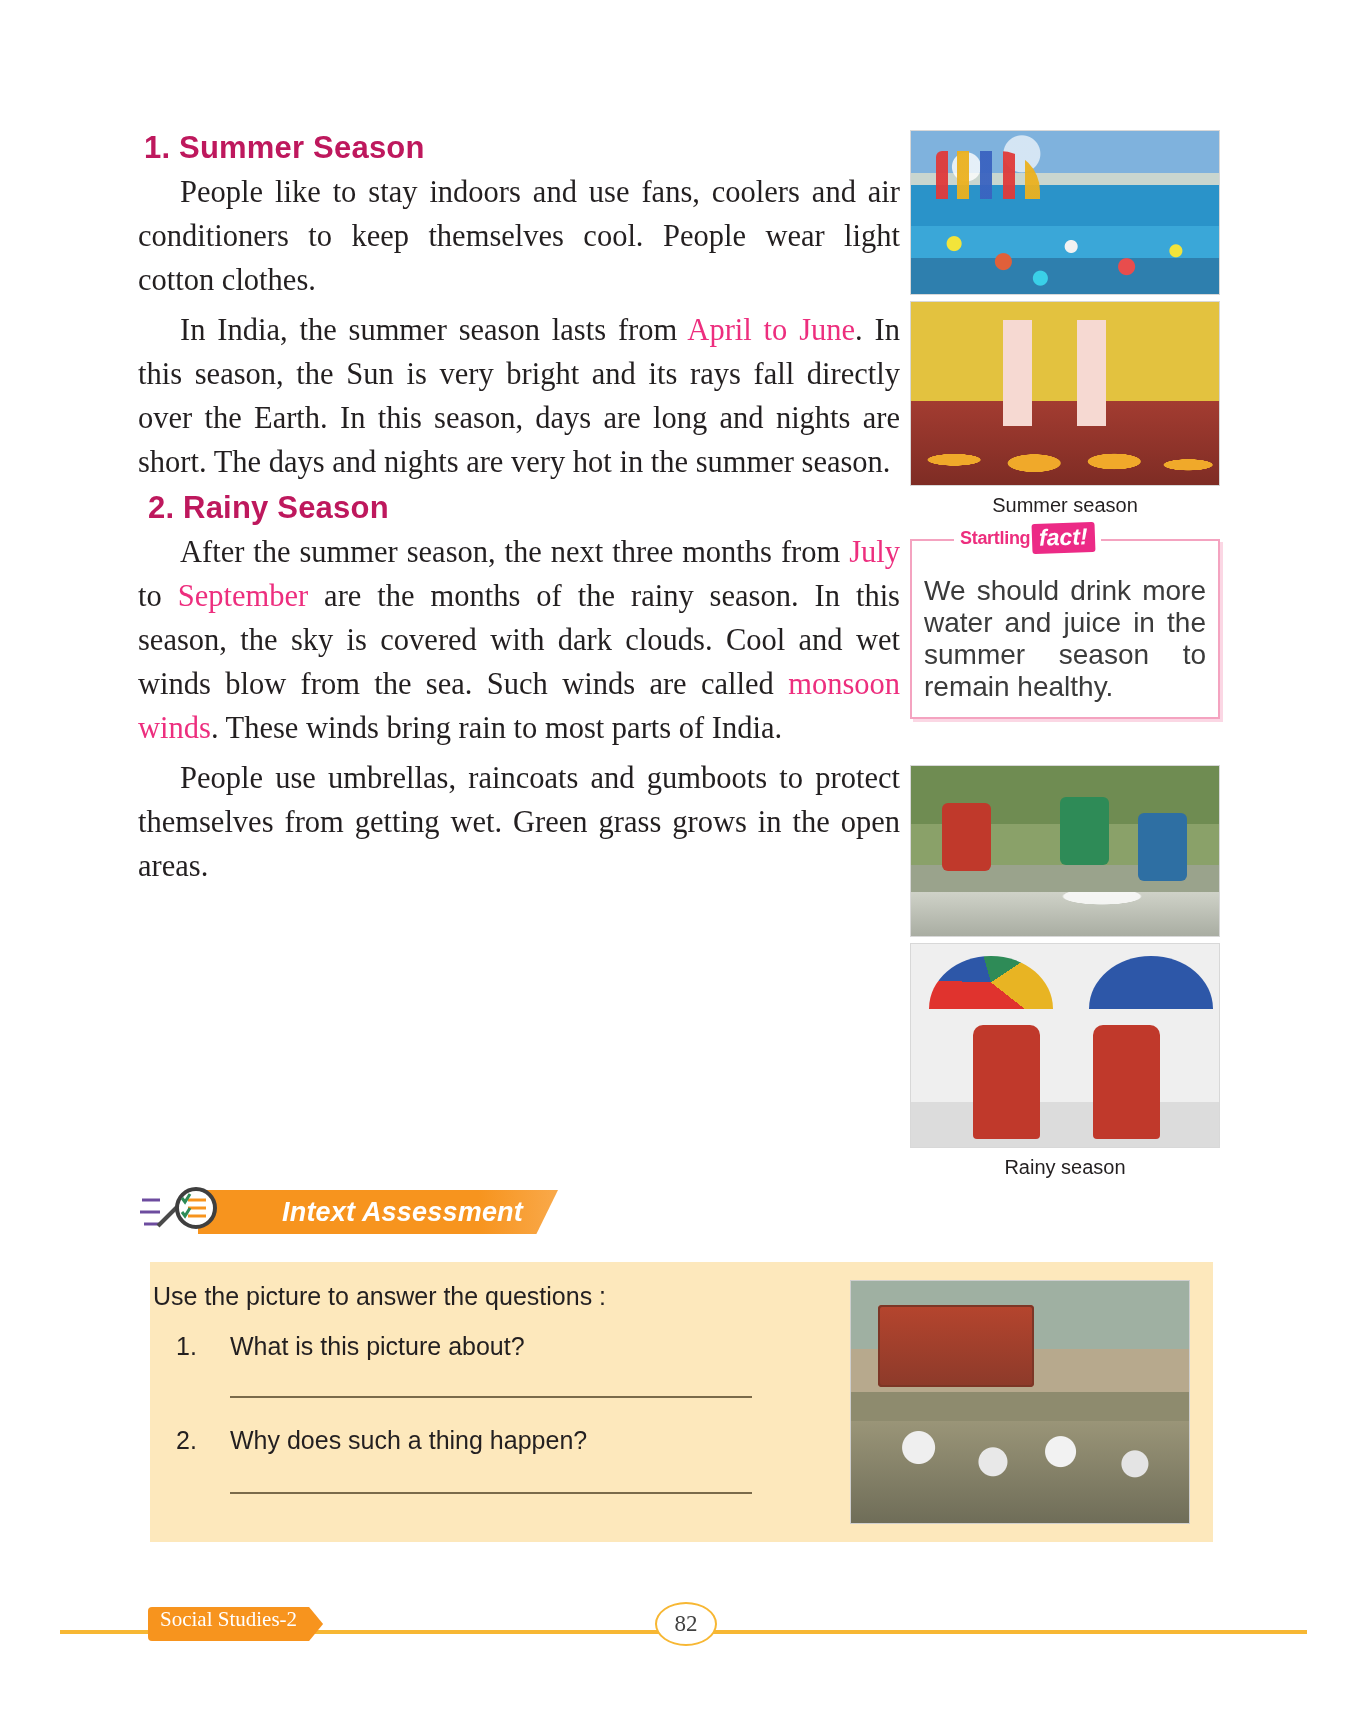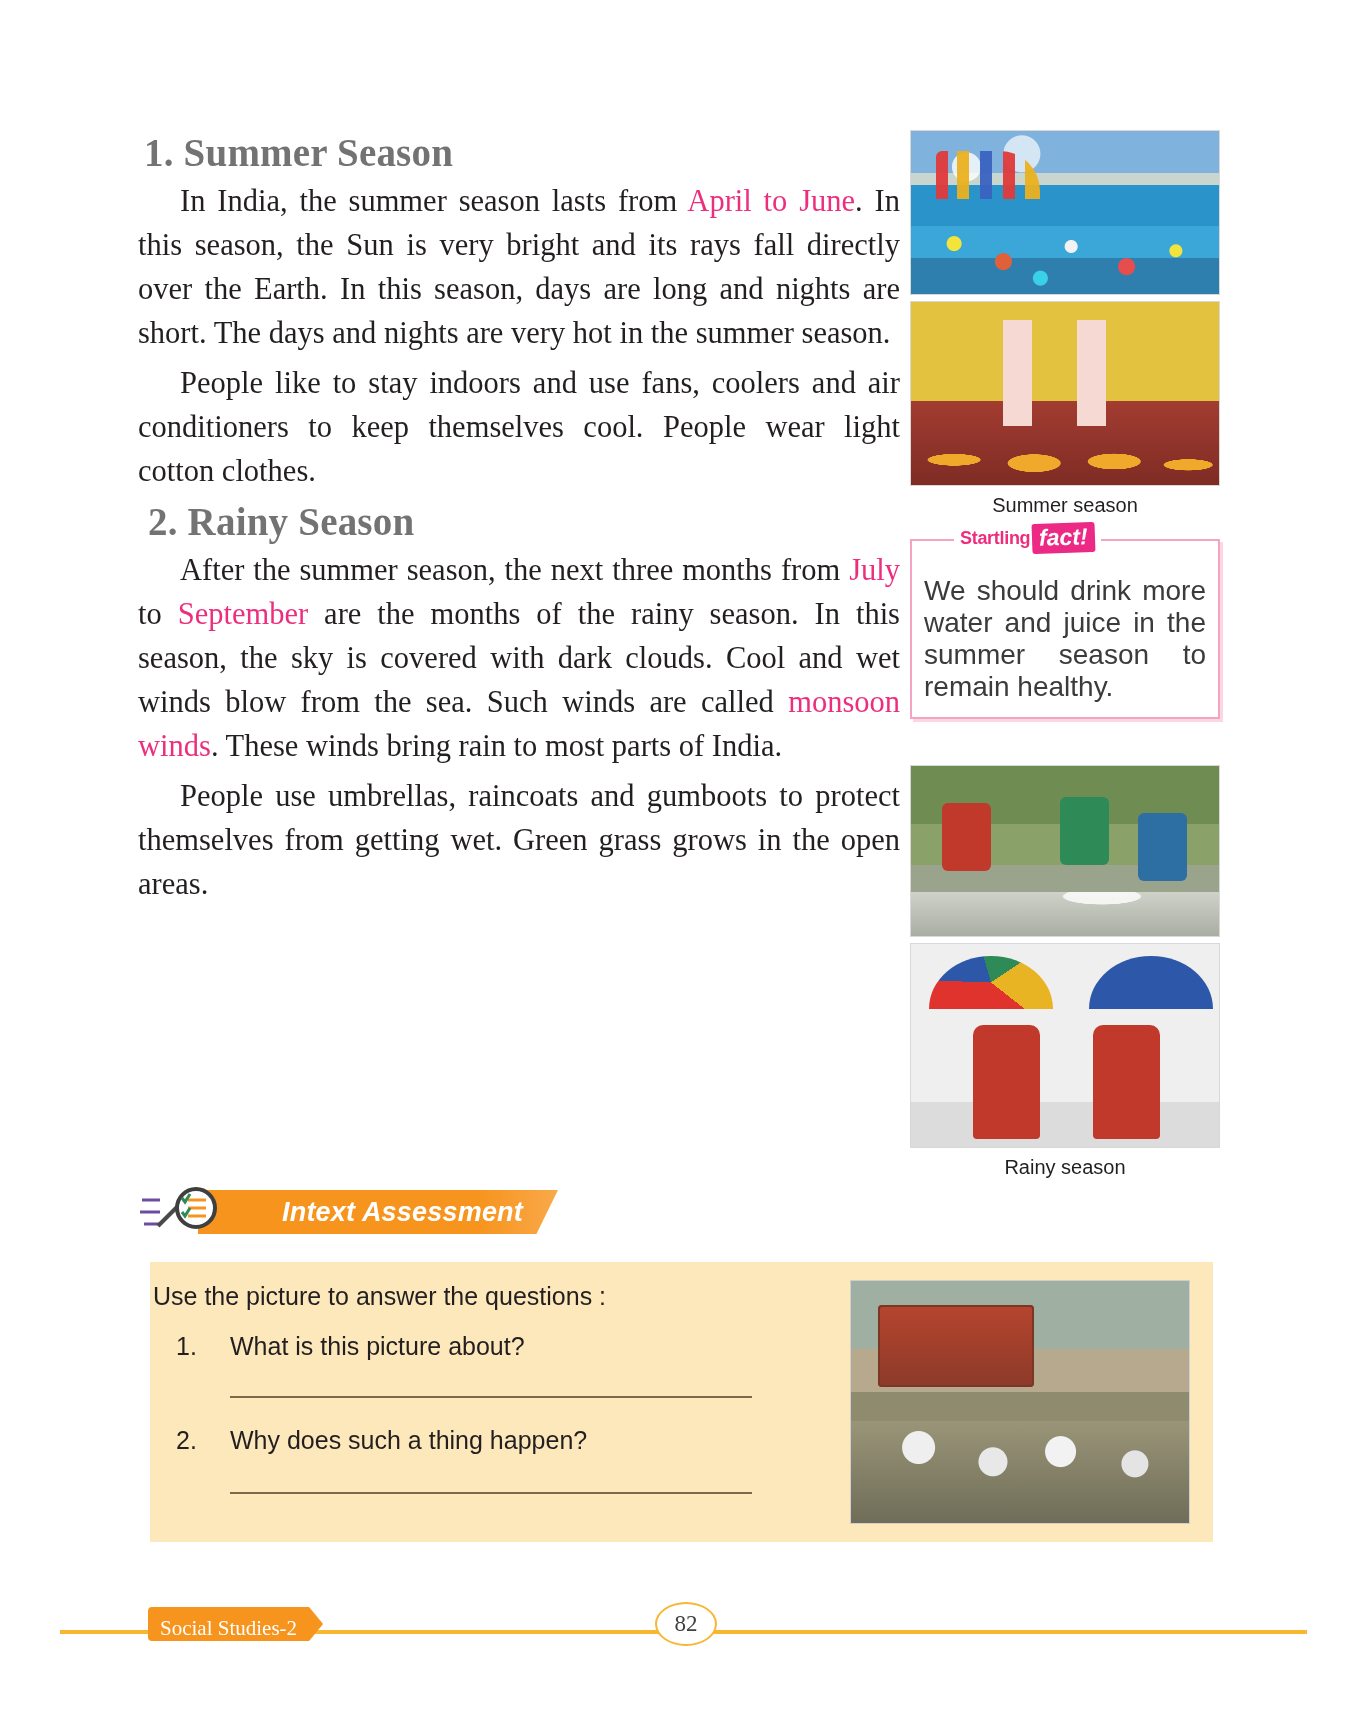--- a/index.html
+++ b/index.html
@@ -22,23 +22,23 @@
   }
 
   
   .content {
     position: absolute;
     left: 138px;
     top: 130px;
     width: 762px;
   }
   .section-head {
-    color: #737373;
-    font-size: 39px;
-    font-family: Liberation Serif, serif;
+    color: #be185d;
+    font-size: 31px;
+    font-family: Liberation Sans, sans-serif;
     margin: 0 0 4px 6px;
     letter-spacing: .2px;
   }
   .section-head.second { margin-left: 10px;}
   p.body {
     margin: 0 0 6px 0;
     font-size: 30.5px;
     line-height: 44px;
     text-align: justify;
     text-justify: inter-word;
@@ -304,21 +304,21 @@
     background: #f7b733;
   }
   .footer-tag {
     position: absolute;
     left: 148px; top: 1607px;
     height: 34px;
     padding: 0 26px 0 12px;
     background: #f7941e;
     border-radius: 4px;
     display: flex;
-    align-items: flex-end;
+    align-items: flex-start;
     clip-path: polygon(0 0, 92% 0, 100% 50%, 92% 100%, 0 100%);
   }
   .footer-tag span {
     font-family: "Liberation Serif", serif;
     font-size: 21px;
     color: #ffffff;
   }
   .page-no {
     position: absolute;
     left: 655px; top: 1602px;
@@ -334,23 +334,23 @@
 </style>
 </head>
 <body>
 
 <div class="page">
 
   <div class="content">
 
     <h2 class="section-head">1. Summer Season</h2>
 
+    <p class="body">People like to stay indoors and use fans, coolers and air conditioners to keep themselves cool. People wear light cotton clothes.</p>
+
     <p class="body"><span>In India, the summer season lasts from </span><span class="hl">April to June</span><span>. In this season, the Sun is very bright and its rays fall directly over the Earth. In this season, days are long and nights are short. The days and nights are very hot in the summer season.</span></p>
-
-    <p class="body">People like to stay indoors and use fans, coolers and air conditioners to keep themselves cool. People wear light cotton clothes.</p>
 
     <h2 class="section-head second">2. Rainy Season</h2>
 
     <p class="body"><span>After the summer season, the next three months from </span><span class="hl">July</span><span> to </span><span class="hl">September</span><span> are the months of the rainy season. In this season, the sky is covered with dark clouds. Cool and wet winds blow from the sea. Such winds are called </span><span class="hl">monsoon winds</span><span>. These winds bring rain to most parts of India.</span></p>
 
     <p class="body">People use umbrellas, raincoats and gumboots to protect themselves from getting wet. Green grass grows in the open areas.</p>
   </div>
 
   <div class="rail">
 

